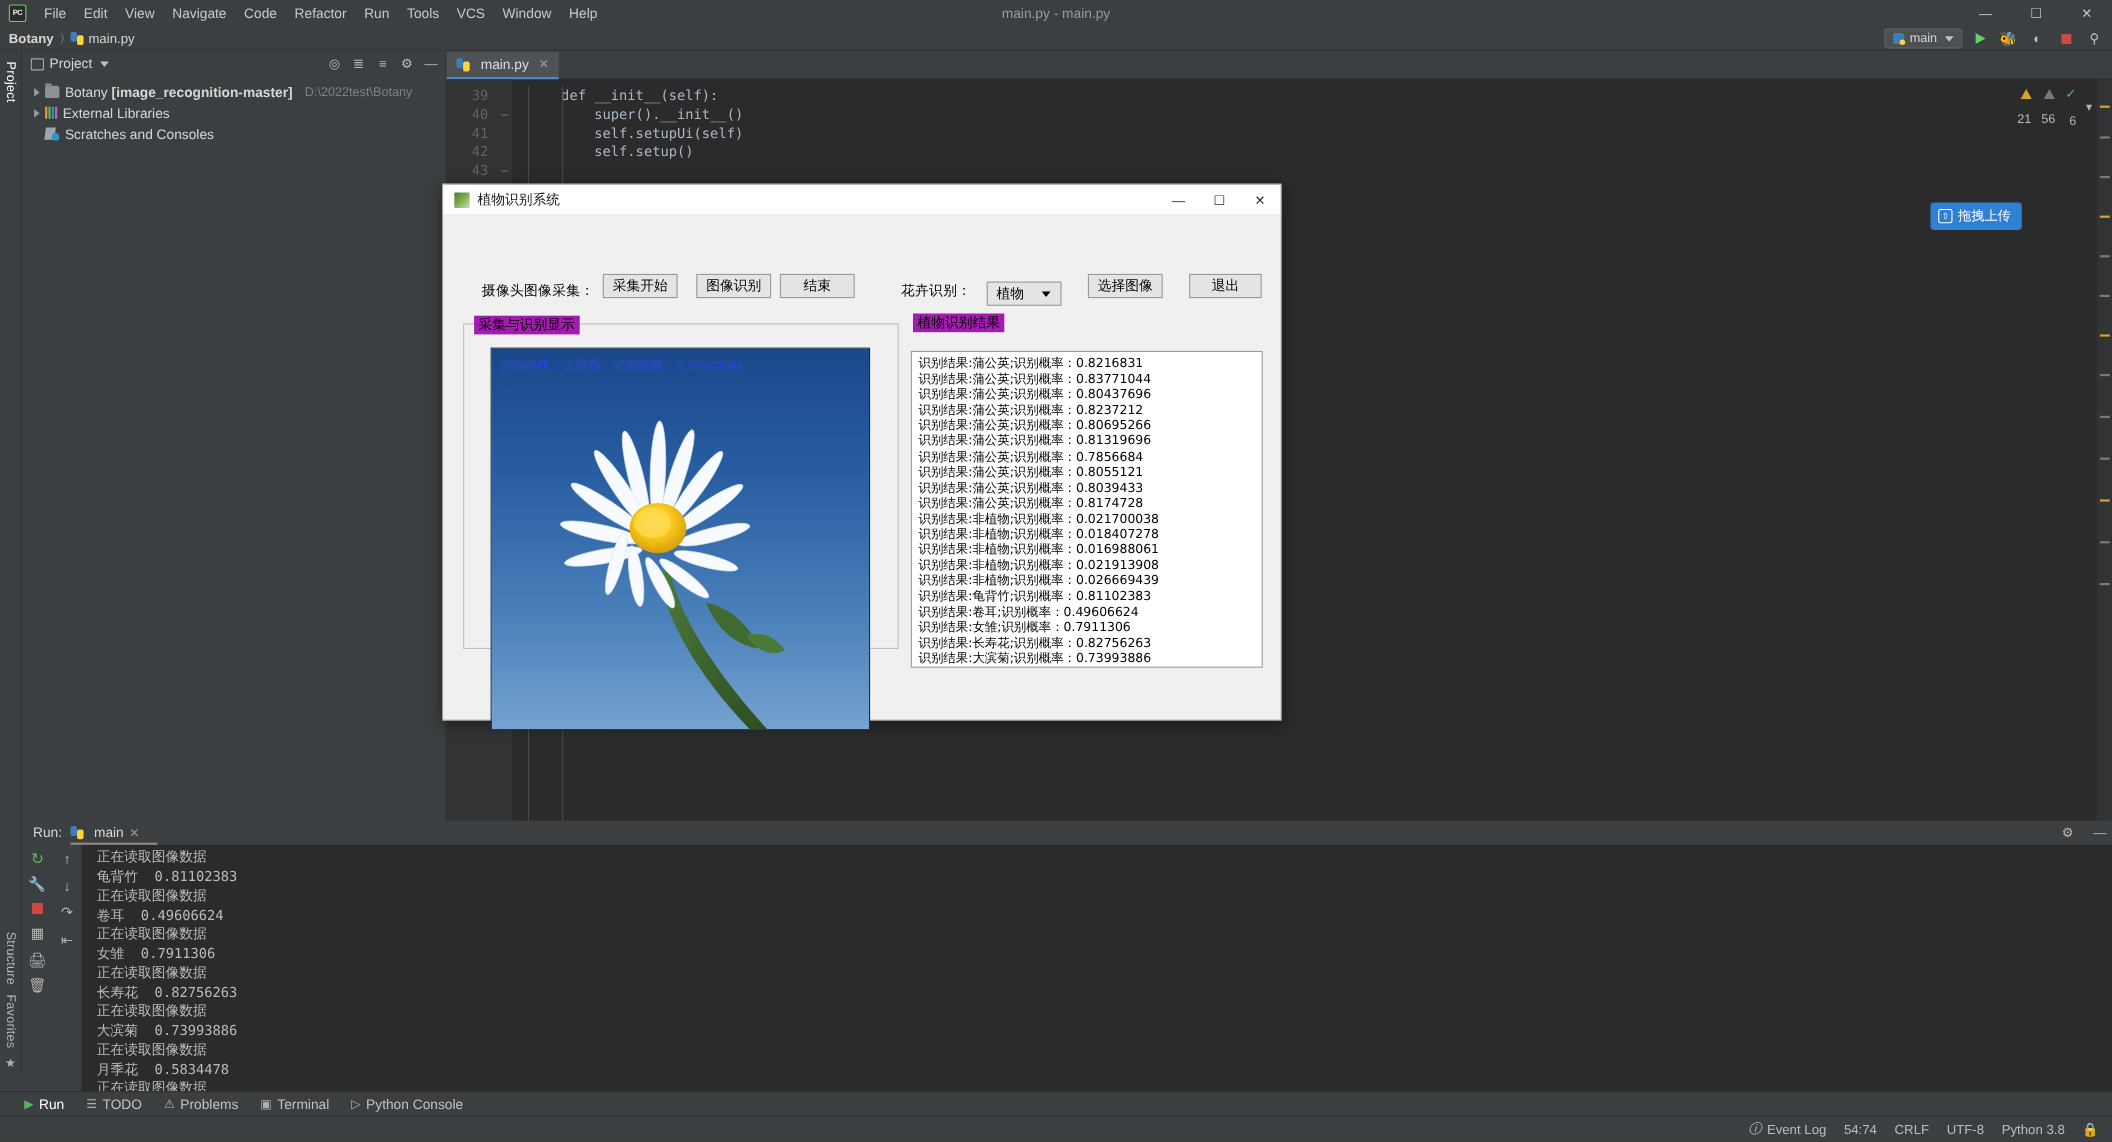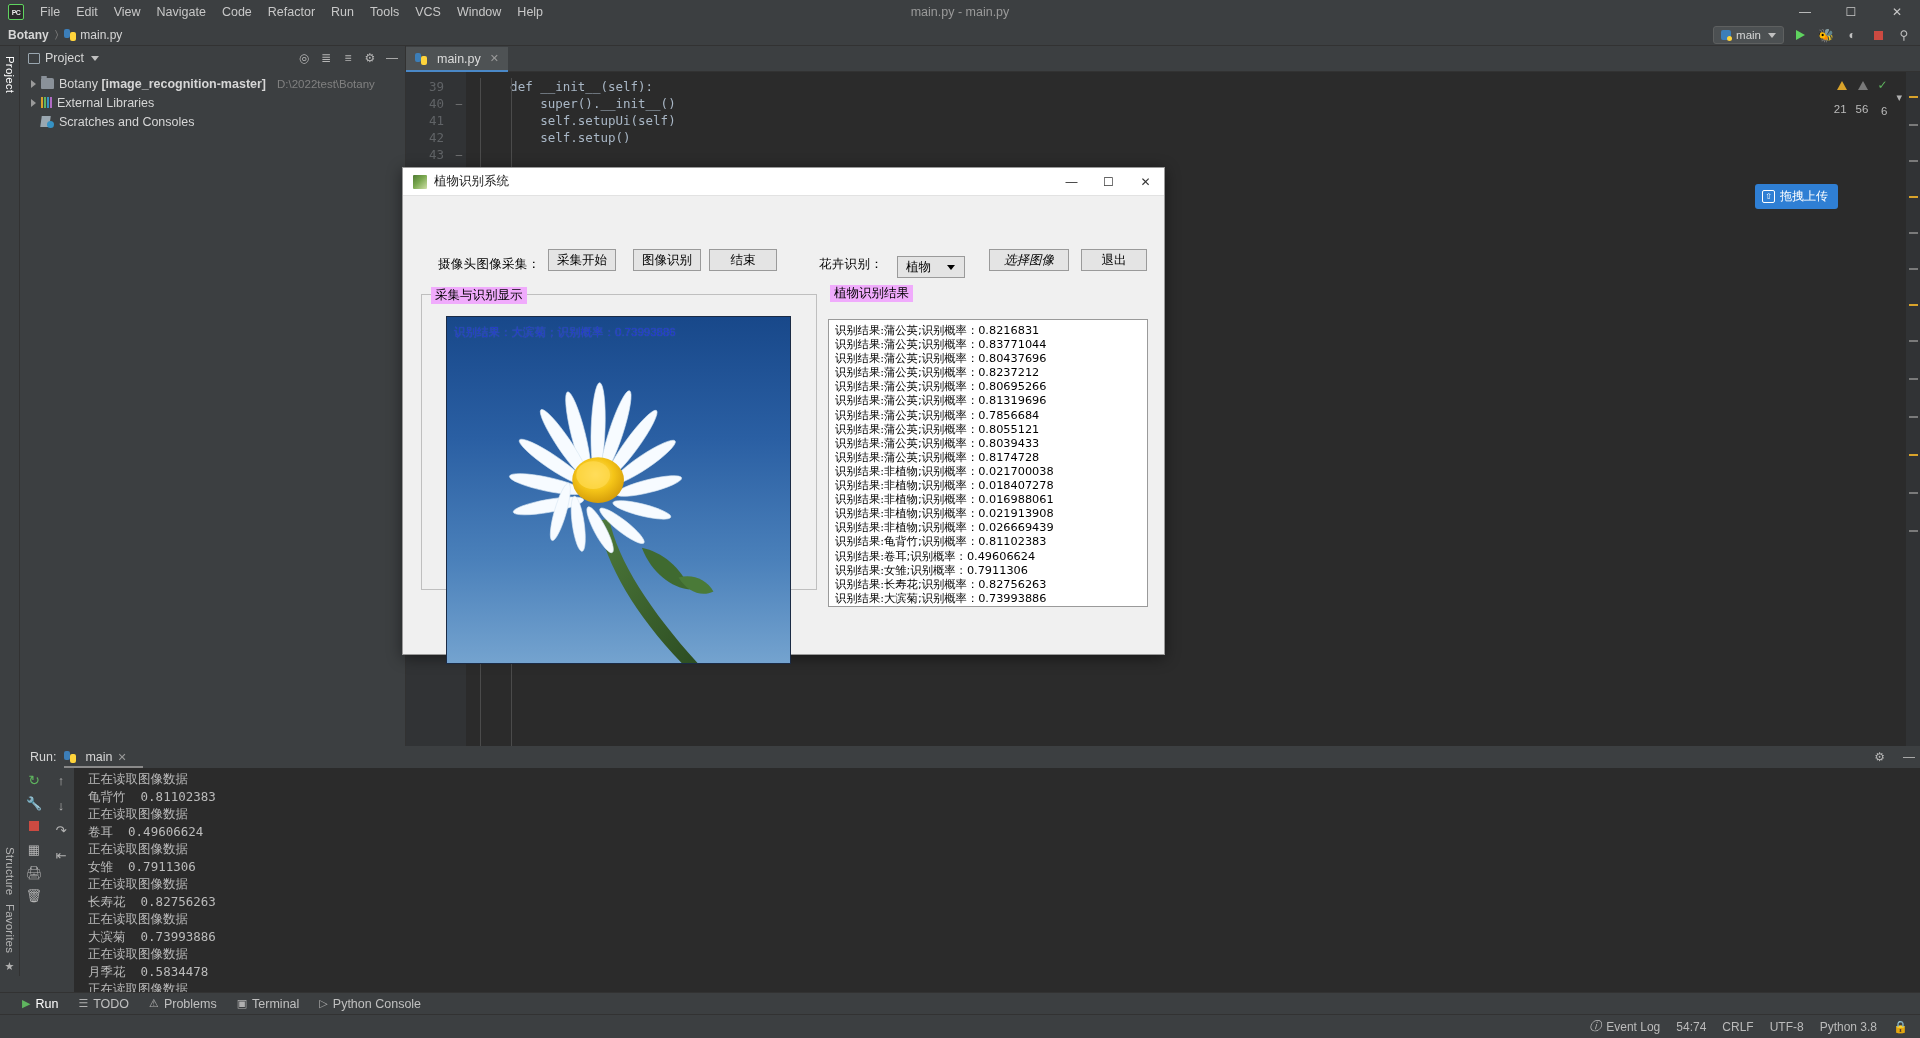--- a/index.html
+++ b/index.html
@@ -213,21 +213,21 @@
   .combo {
     background:#e4e4e4; border:1px solid #9a9a9a; display:flex; align-items:center;
     font-size:12.5px; color:#000; padding-left:8px; position:relative;
   }
   .combo .cv { flex:1; }
   .combo .ca { width:0;height:0;border-left:4px solid transparent;border-right:4px solid transparent;
                border-top:5px solid #000; margin-right:9px;}
 
   .gbox { position:absolute; border:1px solid #bfbfbf; background:transparent; }
   .gbox-title {
-    position:absolute; top:-8px; left:9px; background:#f0abfc; padding:0 4px;
+    position:absolute; top:-8px; left:9px; background:#a21caf; padding:0 4px;
     font-size:12.5px; color:#000;
   }
   .photo {
     position:absolute; left:24px; top:21px; width:345px; height:348px;
     border:1px solid #1b2b45; overflow:hidden;
     background:
       radial-gradient(ellipse 90% 70% at 50% 100%, #5b87b8 0%, rgba(91,135,184,0) 60%),
       linear-gradient(180deg,#1c4f92 0%, #2a5fa3 28%, #3f76b5 58%, #5a8fc4 80%, #6f9fcd 100%);
   }
   .overlay-text {
@@ -531,21 +531,21 @@
       <div class="winbtn" style="position:absolute; left:230px; top:53px; width:68px; height:22px;">图像识别</div>
       <div class="winbtn" style="position:absolute; left:306px; top:53px; width:68px; height:22px;">结束</div>
 
       <div style="position:absolute; left:416px; top:60px;" class="ctl-label">花卉识别：</div>
 
       <div class="combo" style="position:absolute; left:494px; top:60px; width:68px; height:22px;">
         <span class="cv">植物</span>
         <span class="ca"></span>
       </div>
 
-      <div class="winbtn" style="position:absolute; left:586px; top:53px; width:80px; height:22px;font-style:italic;">选择图像</div>
+      <div class="winbtn" style="position:absolute; left:586px; top:53px; width:68px; height:22px;">选择图像</div>
       <div class="winbtn" style="position:absolute; left:678px; top:53px; width:66px; height:22px;">退出</div>
 
       <div class="gbox" style="left:18px; top:98px; width:396px; height:296px;">
         <span class="gbox-title">采集与识别显示</span>
 
         <div class="photo">
           <svg class="flower" viewBox="0 0 345 348" preserveAspectRatio="none">
             <defs>
               <linearGradient id="sky" x1="0" y1="0" x2="0" y2="1">
                 <stop offset="0%" stop-color="#18488a"></stop>

